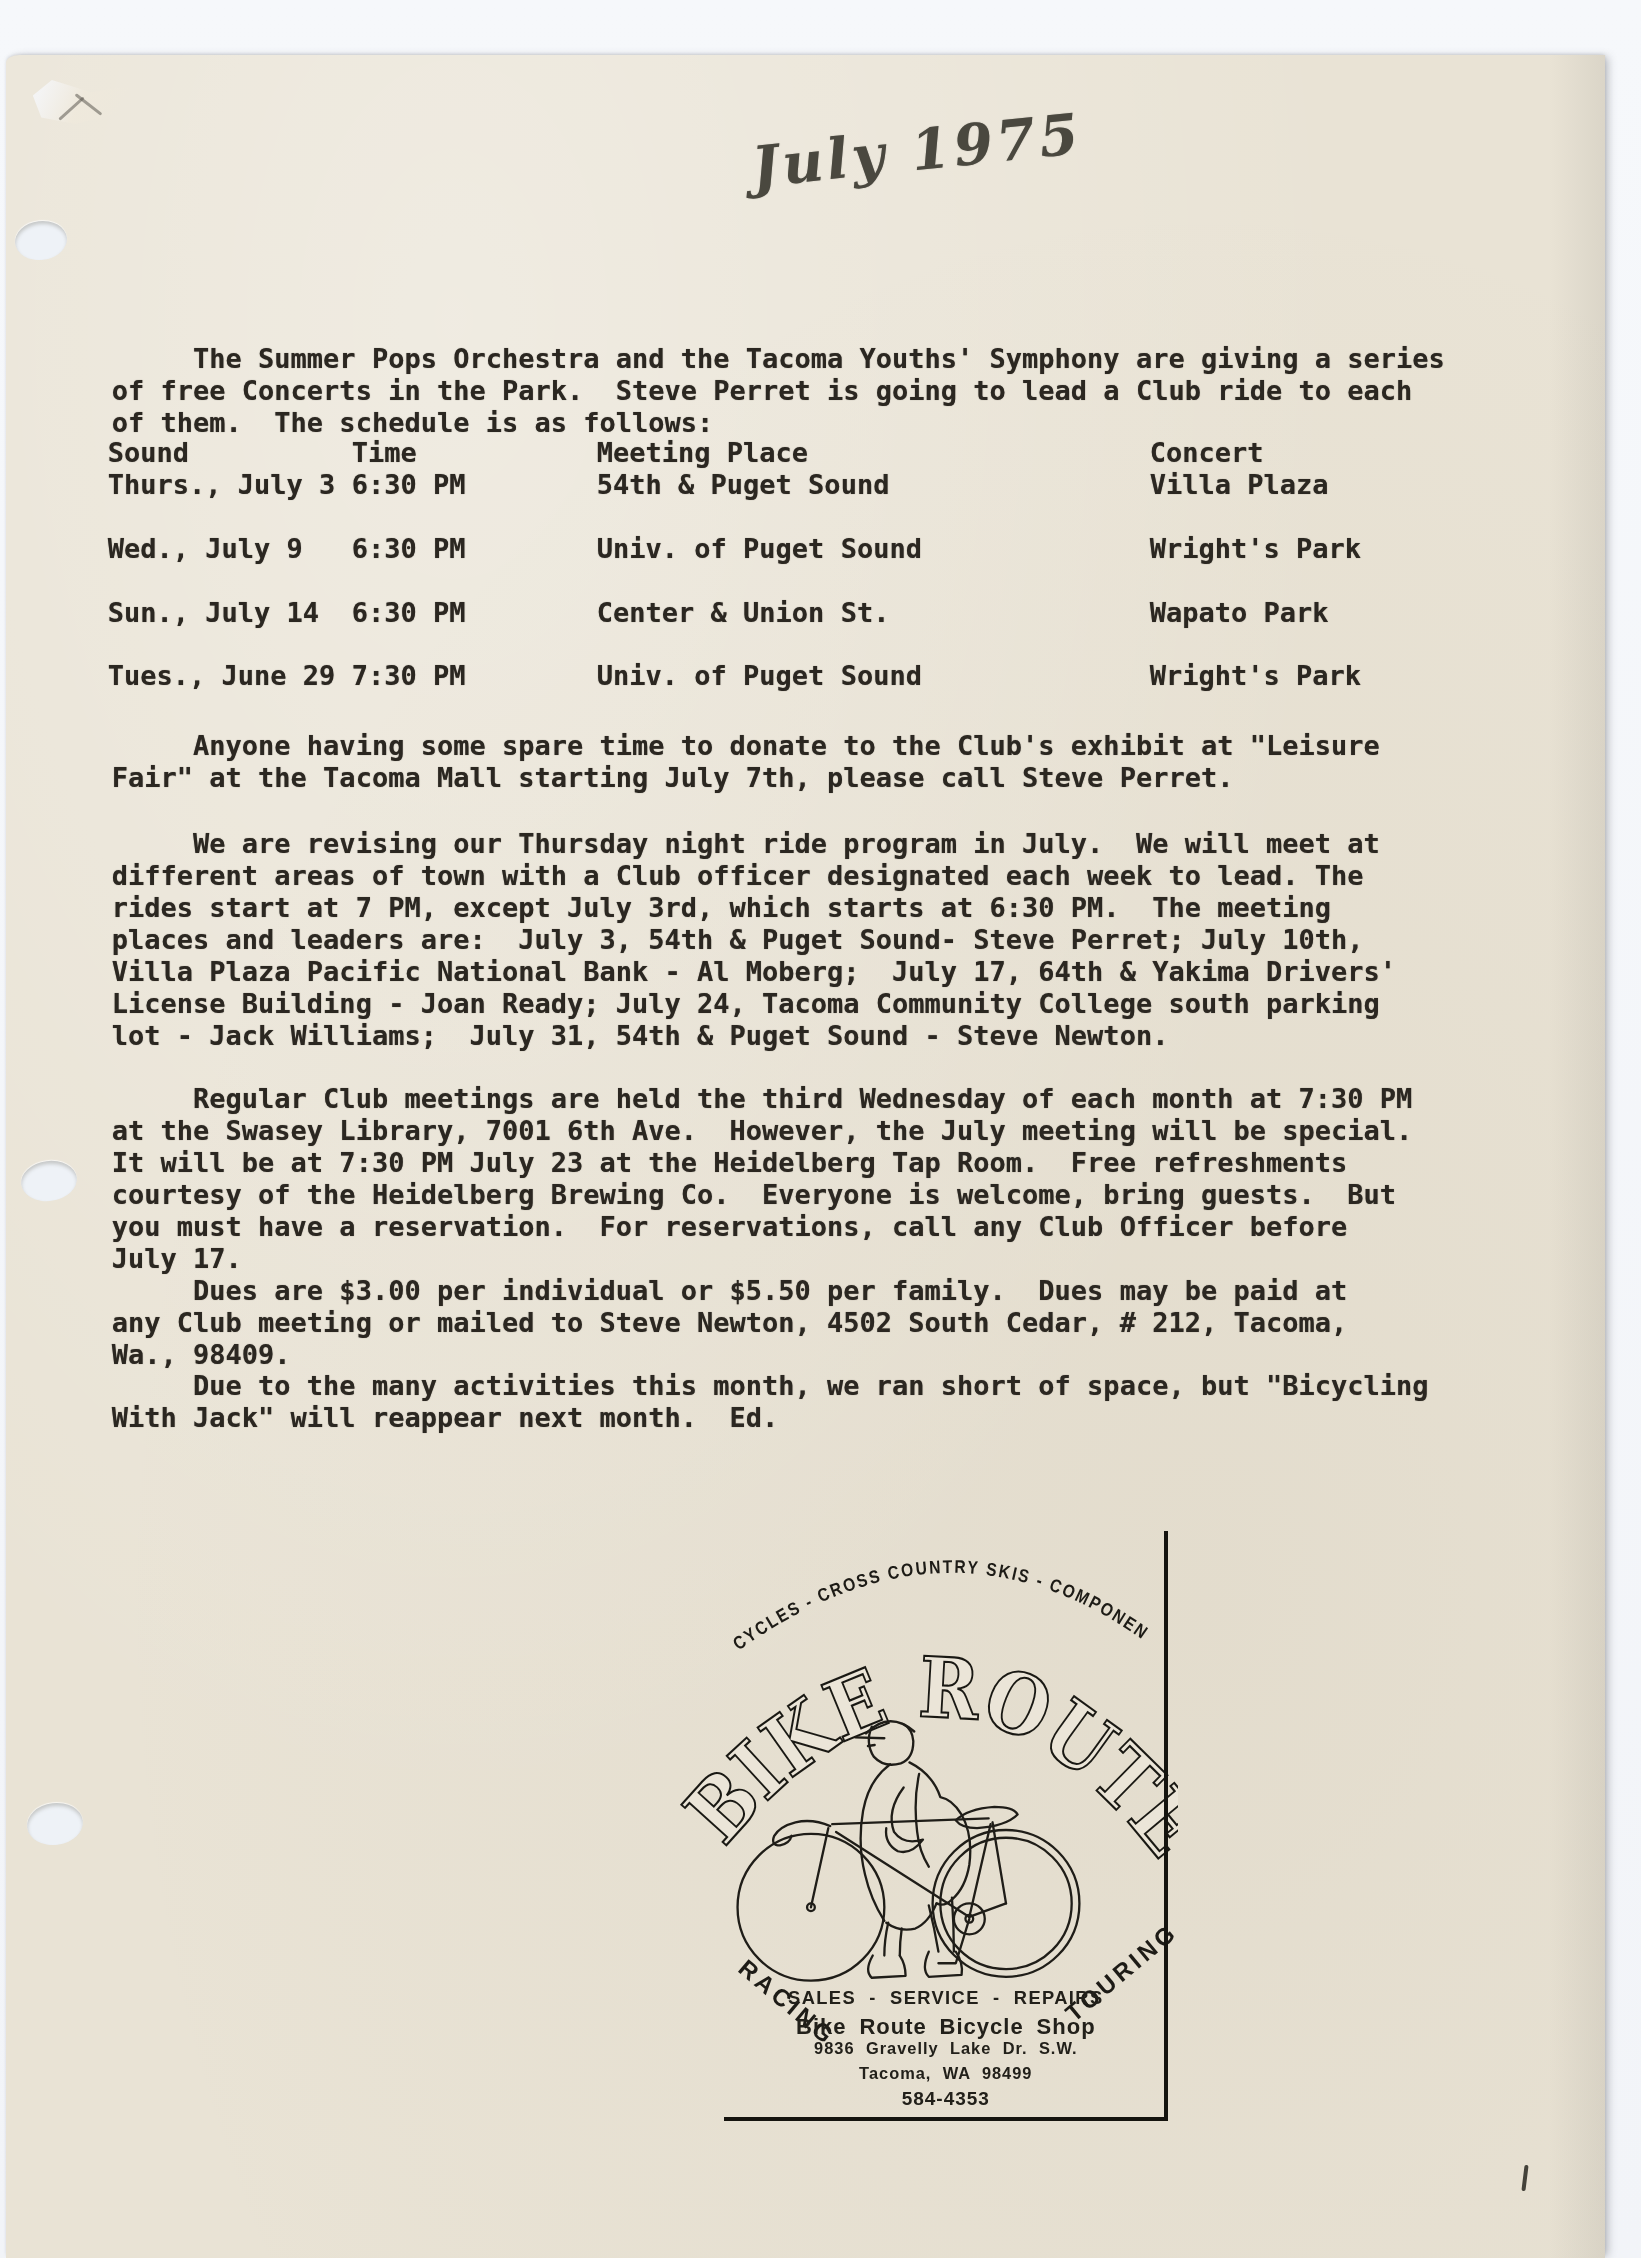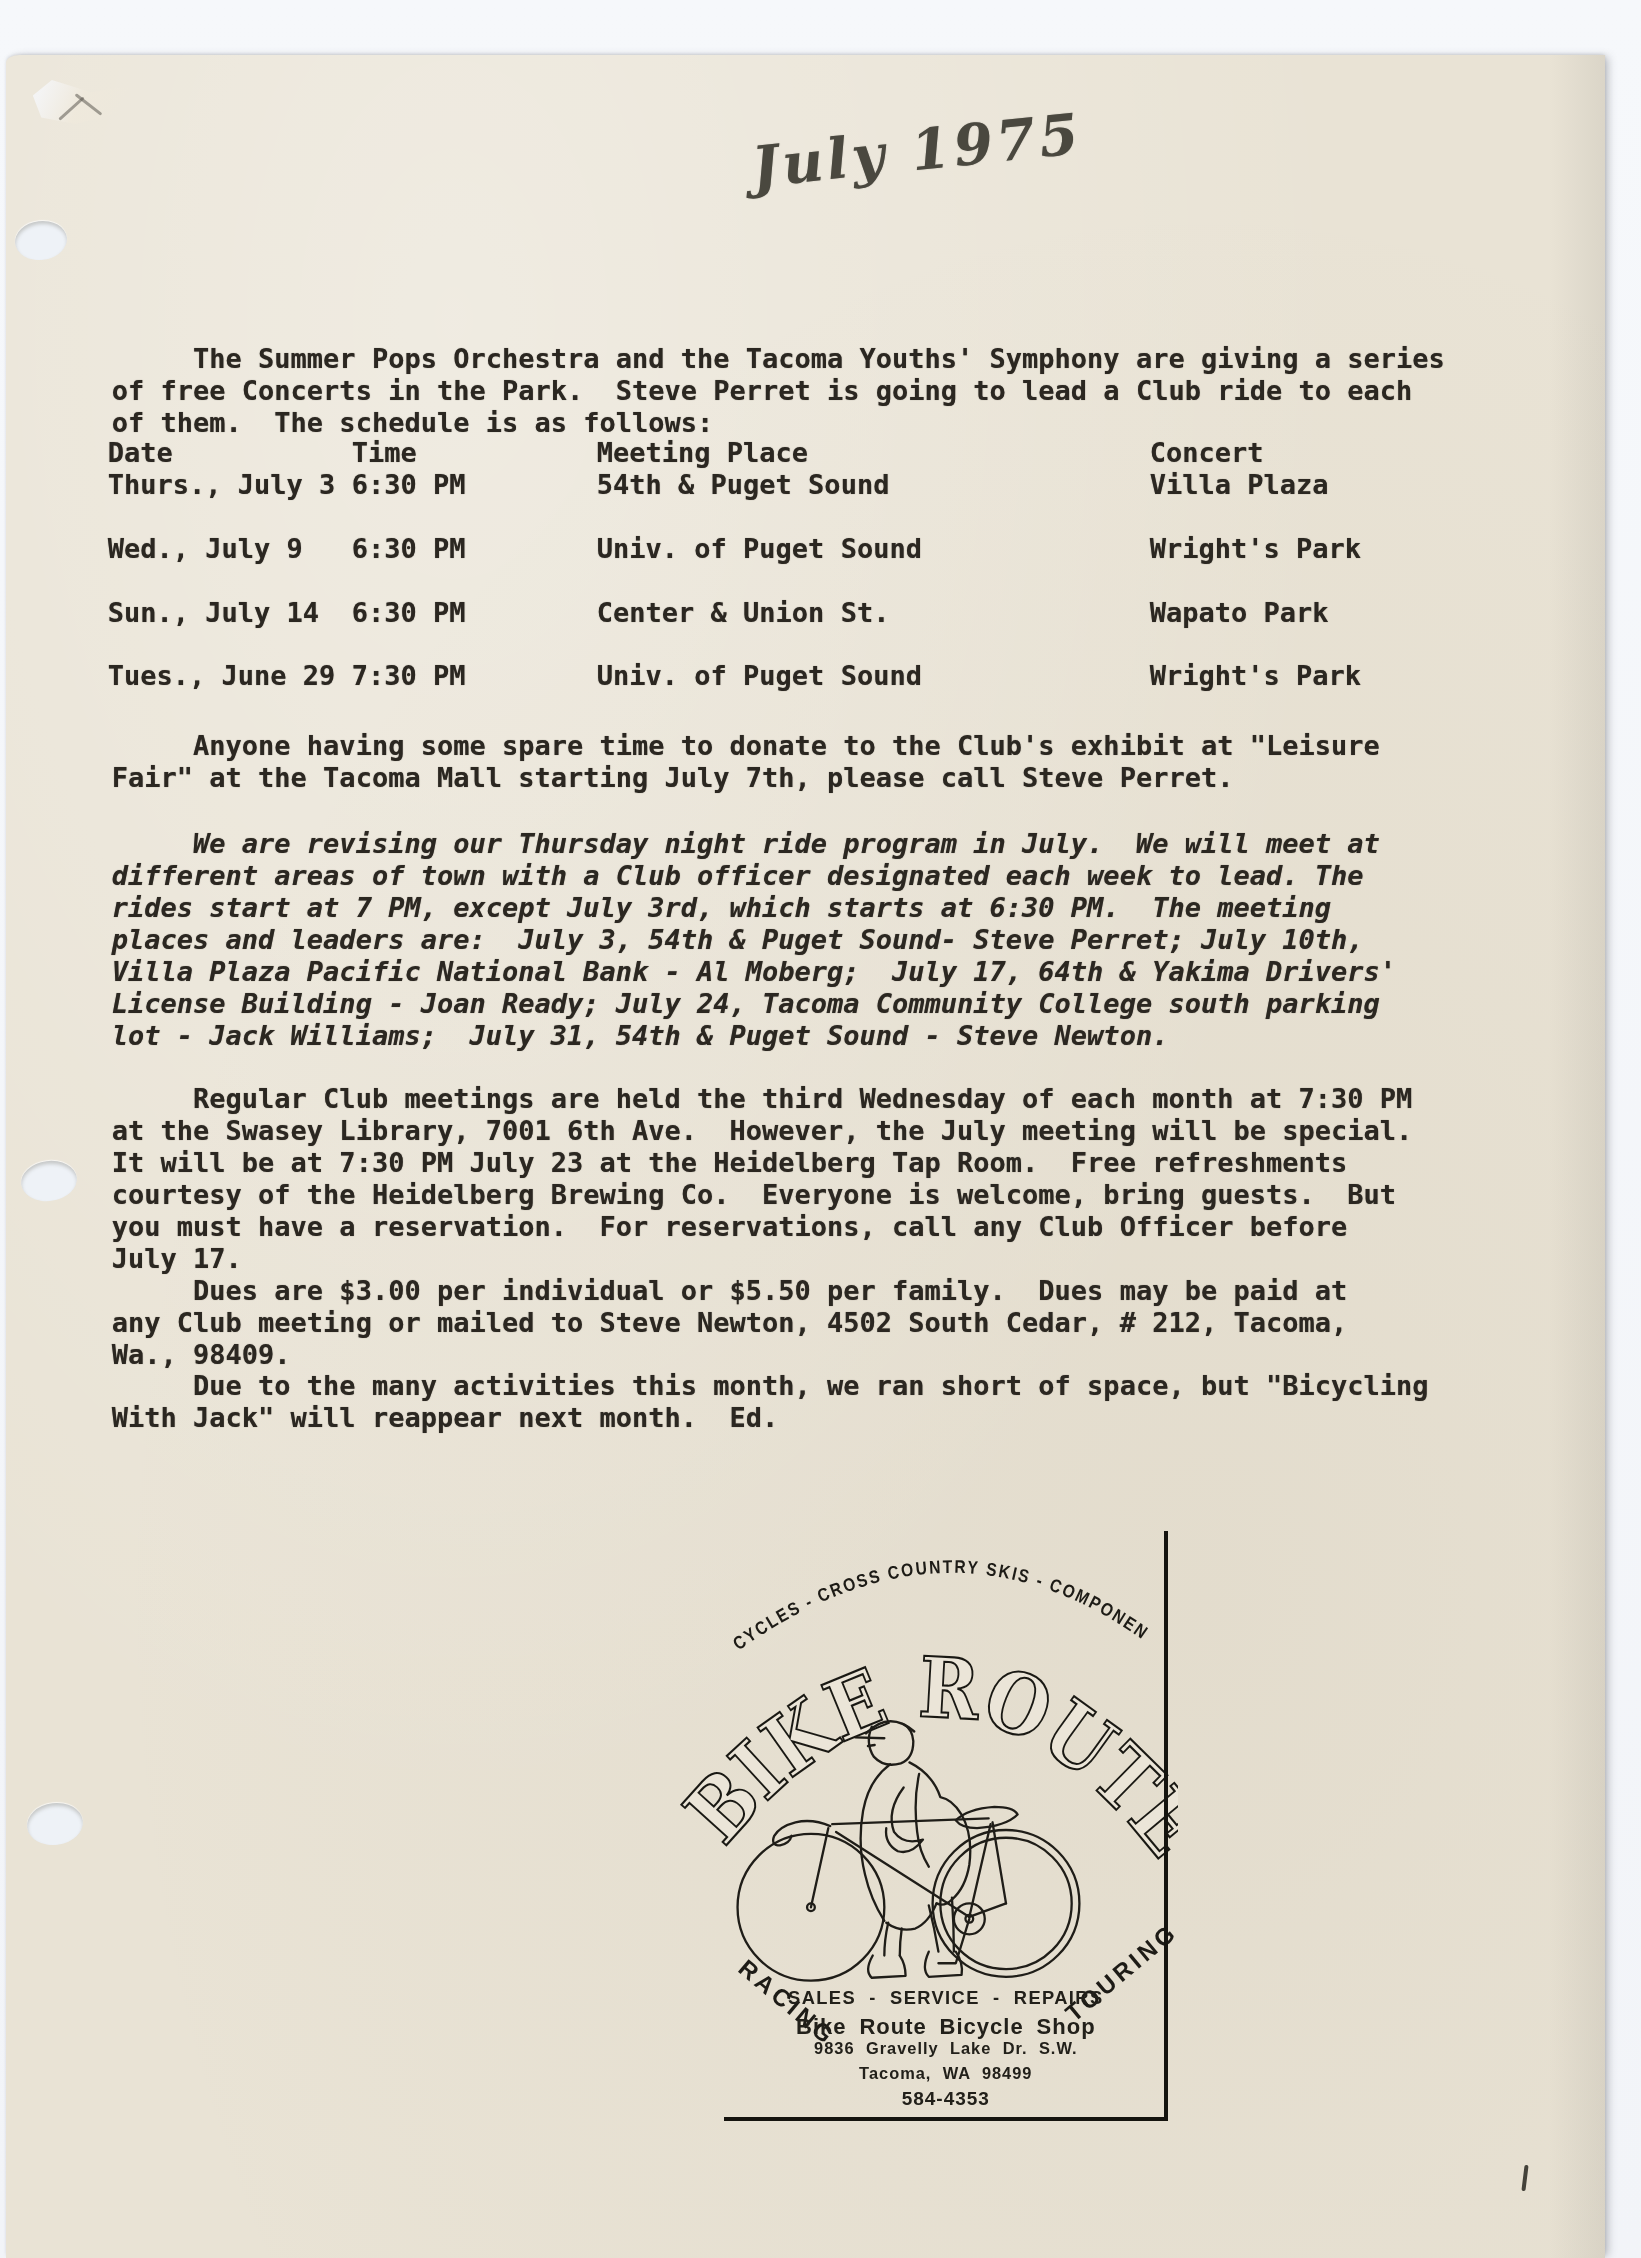--- a/index.html
+++ b/index.html
@@ -46,21 +46,21 @@
     text-shadow:0 0 1px rgba(74,72,63,.5);
   }
   
   .tw{
     position:absolute;left:102px;margin:4px;white-space:pre;
     font:700 27px/32px "DejaVu Sans Mono",monospace;
     color:#2b2721;text-shadow:0 0 1px rgba(43,39,33,.55);
   }
   .p-intro{top:284px;}
   .p-leisure{top:671px;}
-  .p-thursday{top:769px;font-style:italic;}
+  .p-thursday{top:769px;}
   .p-meetings{top:1024px;}
   .p-dues{top:1216px;}
   .p-closing{top:1311px;}
   
   .trow{position:absolute;left:102px;width:1371px;height:32px;}
   .trow span{
     position:absolute;top:0;white-space:pre;
     font:700 27px/32px "DejaVu Sans Mono",monospace;
     color:#2b2721;text-shadow:0 0 1px rgba(43,39,33,.55);
   }
@@ -96,21 +96,21 @@
   <div class="scribble s2"></div>
 
   <div class="handwritten">July 1975</div>
 
   <pre class="tw p-intro">     The Summer Pops Orchestra and the Tacoma Youths' Symphony are giving a series
 of free Concerts in the Park.  Steve Perret is going to lead a Club ride to each
 of them.  The schedule is as follows:</pre>
 
   <div class="schedule">
     <div class="trow r-head">
-      <span class="c-date">Date</span>
+      <span class="c-date">Sound</span>
       <span class="c-time">Time</span>
       <span class="c-place">Meeting Place</span>
       <span class="c-concert">Concert</span>
     </div>
     <div class="trow r-0">
       <span class="c-date">Thurs., July 3</span>
       <span class="c-time">6:30 PM</span>
       <span class="c-place">54th &amp; Puget Sound</span>
       <span class="c-concert">Villa Plaza</span>
     </div>

